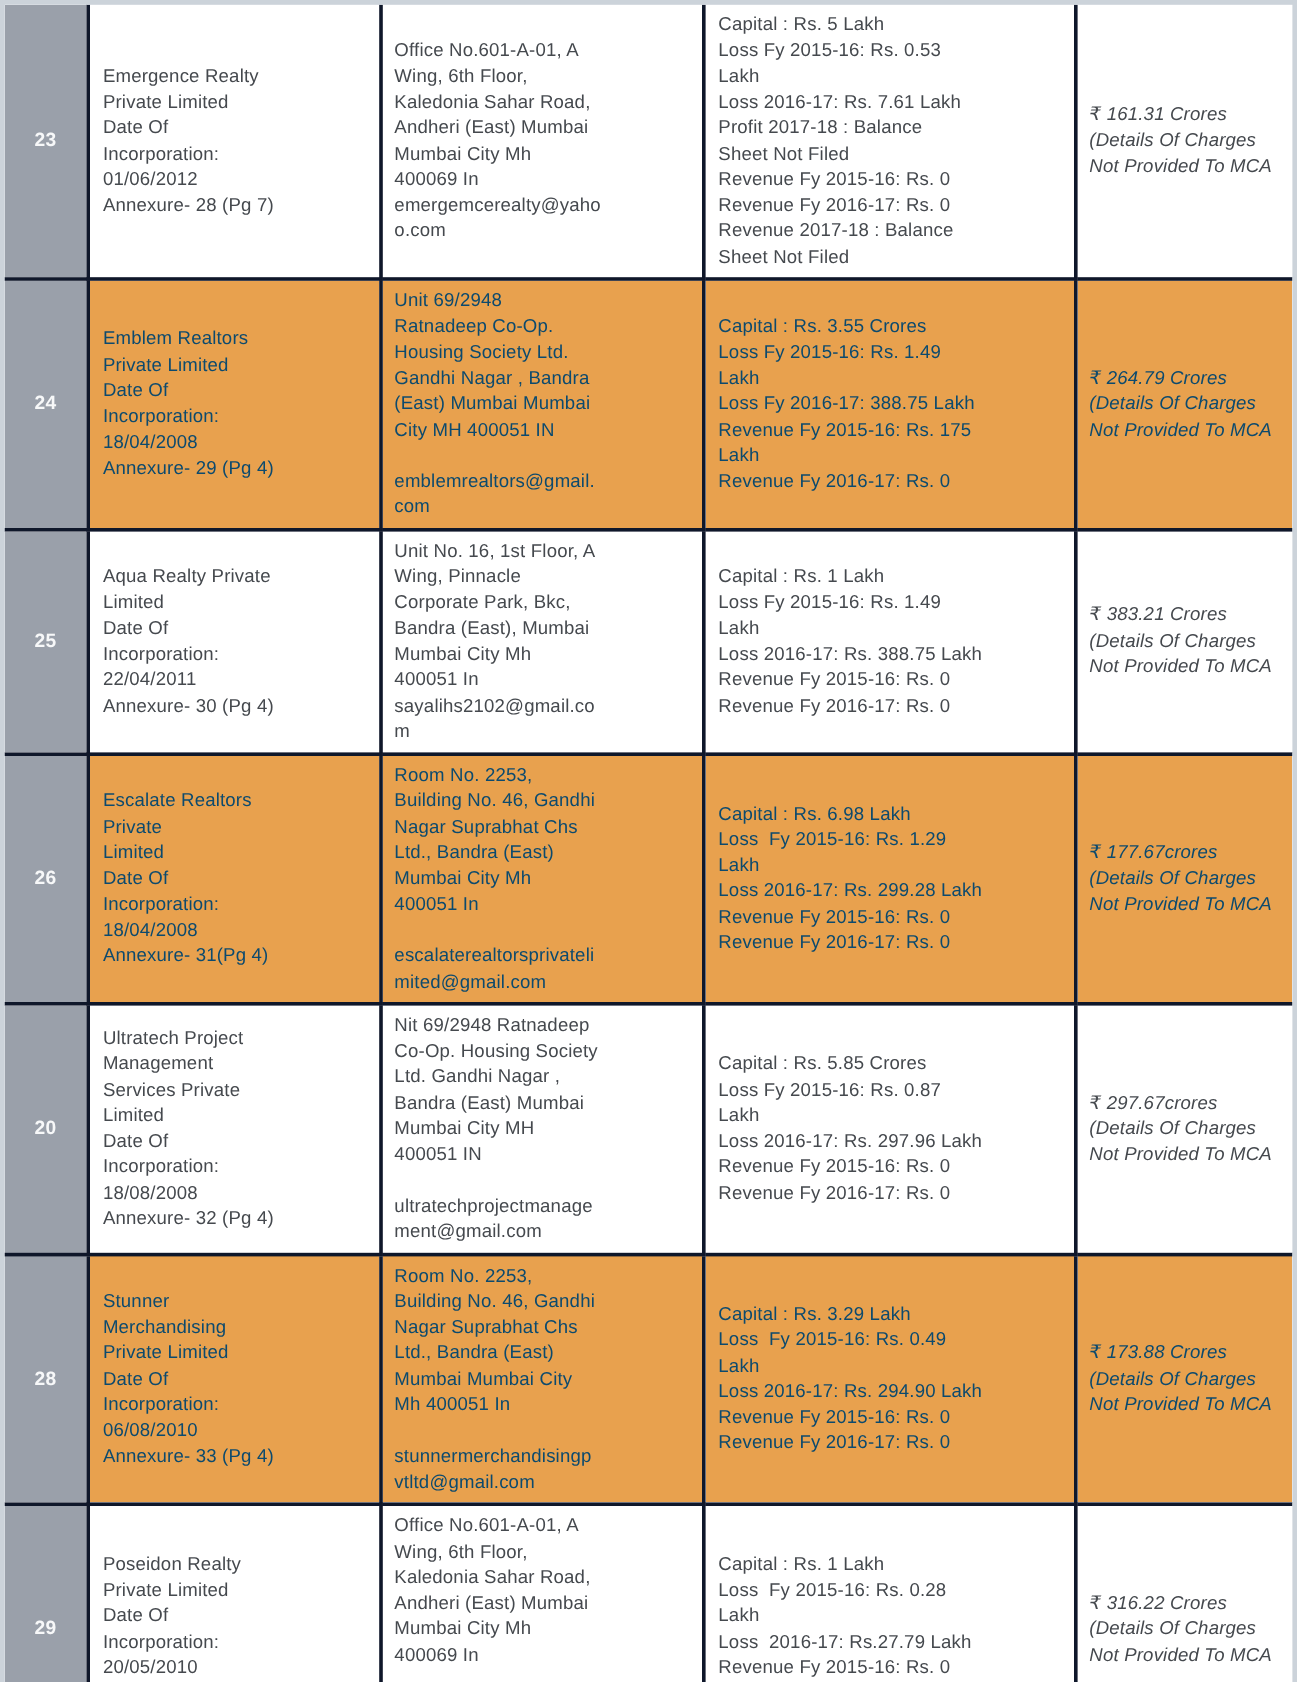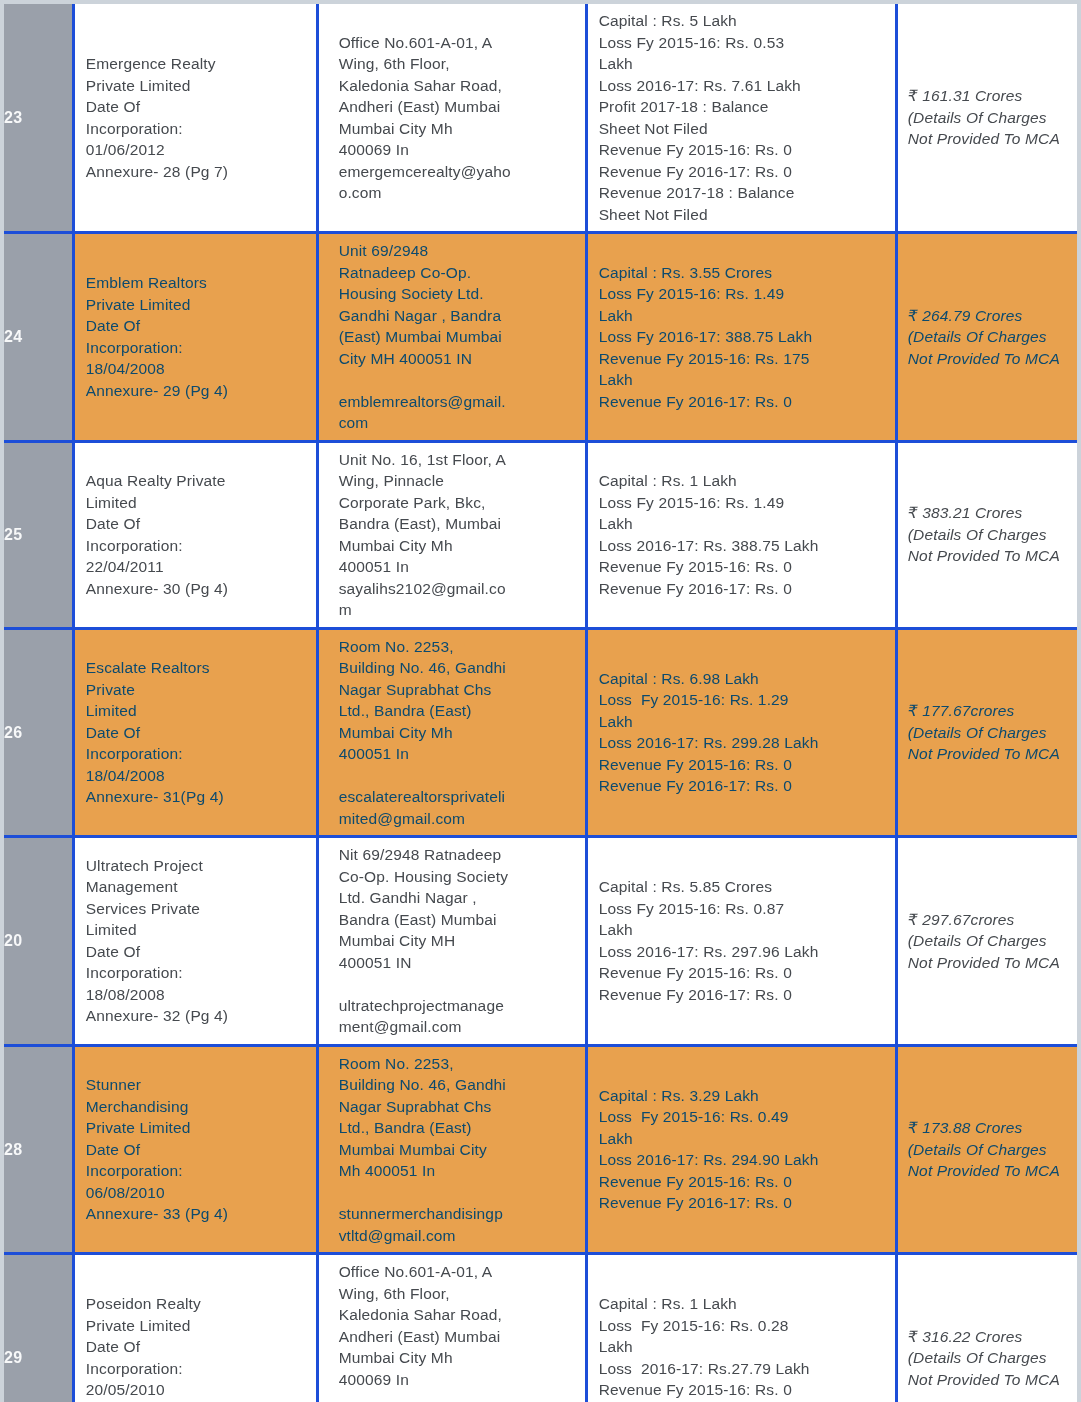--- a/index.html
+++ b/index.html
@@ -13,39 +13,40 @@
     box-sizing:border-box;
   }
   table.companies{
     border-collapse:collapse;
     table-layout:fixed;
     width:1081px;
     border:4px solid #ccd3da;
     background:#ffffff;
   }
   td{
-    border:3px solid #1d4ed8;
+    border:3px solid #0f172a;
     vertical-align:middle;
     font-size:15.5px;
     line-height:21.5px;
     letter-spacing:0.15px;
     padding:6px 8px 6px 11px;
     overflow:hidden;
     word-break:normal;
   }
   td.cell-text{ white-space:pre-wrap; }
   td.num{
     background:#9aa0aa;
     color:#f7f8f9;
+    text-align:center;
     font-weight:600;
     font-size:16px;
     padding:0;
     letter-spacing:0.3px;
   }
-  td.address{ padding-left:20px; padding-right:6px; }
+  td.address{ padding-left:10px; padding-right:6px; }
   td.charges{ padding-left:10px; padding-right:4px;font-style:italic; }
   tr.hl td:not(.num){
     background:#e8a14e;
     color:#0c4a6e;
   }
   
   tbody tr:nth-child(1){ height:218px; }
   tbody tr:nth-child(2){ height:200px; }
   tbody tr:nth-child(3){ height:172px; }
   tbody tr:nth-child(4){ height:200px; }

